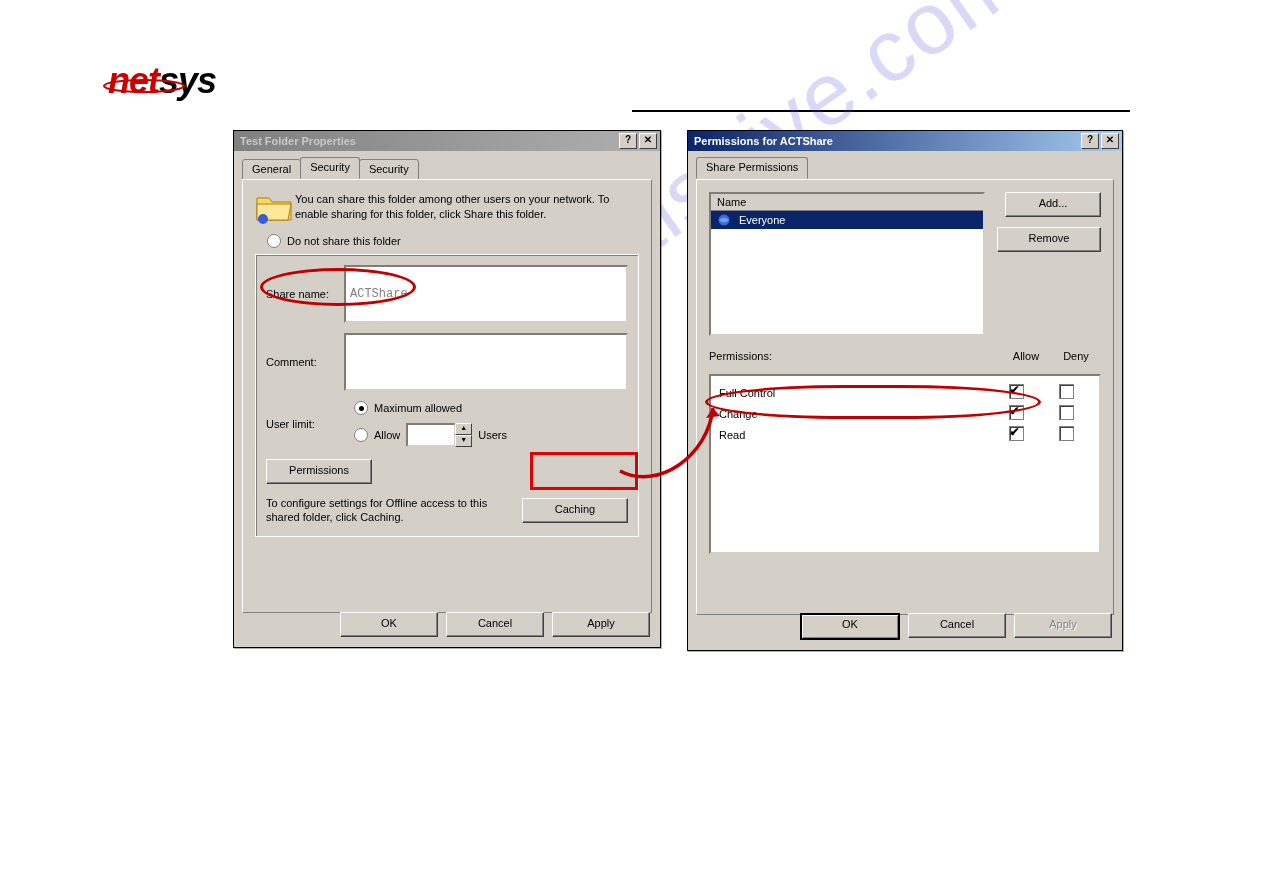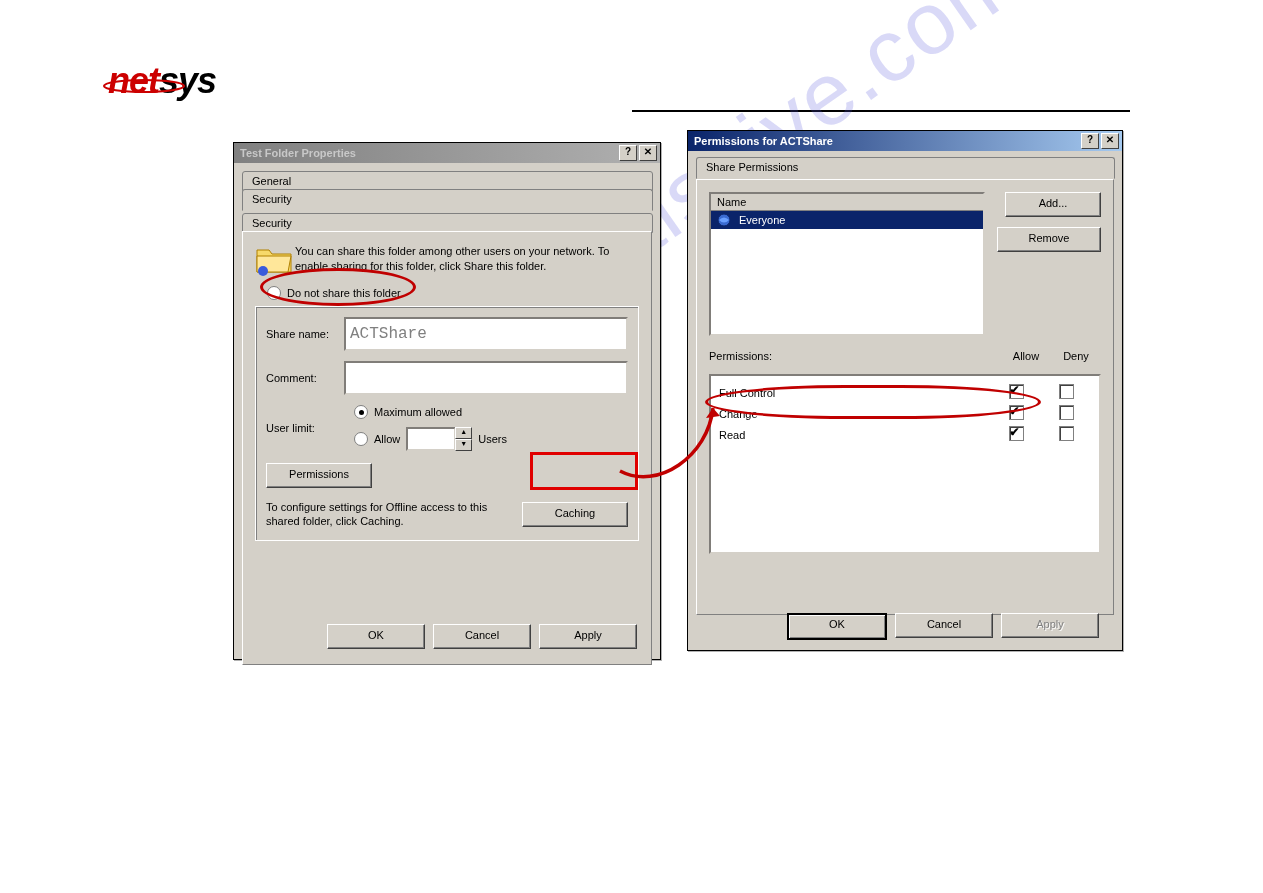--- a/index.html
+++ b/index.html
@@ -70,21 +70,20 @@
     line-height: 12px;
     text-align: center;
     color: #000;
     font-weight: bold;
     font-family: Arial;
   }
   .tabstrip {
     display: flex;
     padding: 6px 8px 0 8px;
     position: relative;
-    flex-direction: column;
   }
   .tab {
     padding: 3px 9px 3px 9px;
     background: #d4d0c8;
     border: 1px solid #808080;
     border-bottom: 1px solid #808080;
     border-top-left-radius: 3px;
     border-top-right-radius: 3px;
     margin-right: -1px;
     font-size: 11px;
@@ -99,21 +98,21 @@
   }
   .tab-panel {
     margin: 0 8px 8px 8px;
     border: 1px solid #808080;
     border-top-color:#fff;
     border-left-color:#fff;
     background: #d4d0c8;
     padding: 12px;
     position: relative;
   }
-  .dlg-left { left: 233px; top: 130px; width: 426px; height: 516px; margin-top: 12px; }
+  .dlg-left { left: 233px; top: 130px; width: 426px; height: 516px; }
   .dlg-right { left: 687px; top: 130px; width: 434px; height: 519px; }
 
   .folder-icon {
     display:inline-block;
     vertical-align: top;
     width: 38px;
     height: 32px;
     position: relative;
   }
   .folder-icon svg { width: 38px; height: 32px; }
@@ -131,22 +130,22 @@
     box-shadow: inset 1px 1px 0 #808080;
     padding: 10px 10px 12px 10px;
   }
   .form-row { display:flex; align-items:center; margin-bottom:10px; }
   .form-label { width: 78px; font-size:11px; }
   .textbox {
     flex:1;
     height: 20px;
     background: #fff;
     border: 2px inset #d4d0c8;
-    padding: 5px 4px;
-    font-size: 16px;
+    padding: 17px 4px;
+    font-size: 12px;
     font-family: "Courier New", monospace;
     color: #808080;
   }
   .textbox.plain { font-family: Tahoma; color:#000; }
 
   .userlimit { display:flex; gap:10px; }
   .userlimit-opts { flex:1; }
   .spin-wrap { display:inline-flex; align-items:center; }
   .spin-input { width:46px; height:20px; border:2px inset #d4d0c8; background:#fff; }
   .spin-btns { display:flex; flex-direction:column; margin-left:-1px; }
@@ -173,21 +172,21 @@
 
   .perm-highlight {
     position:absolute;
     border: 3px solid #e00000;
     pointer-events: none;
   }
 
   .bottom-btns {
     position:absolute;
     bottom: 10px;
-    right: 23px;
+    right: 10px;
     display:flex;
     gap: 8px;
   }
 
   
   .namebox-wrap { display:flex; gap:12px; }
   .namebox {
     flex:1;
     background:#fff;
     border: 2px inset #d4d0c8;

